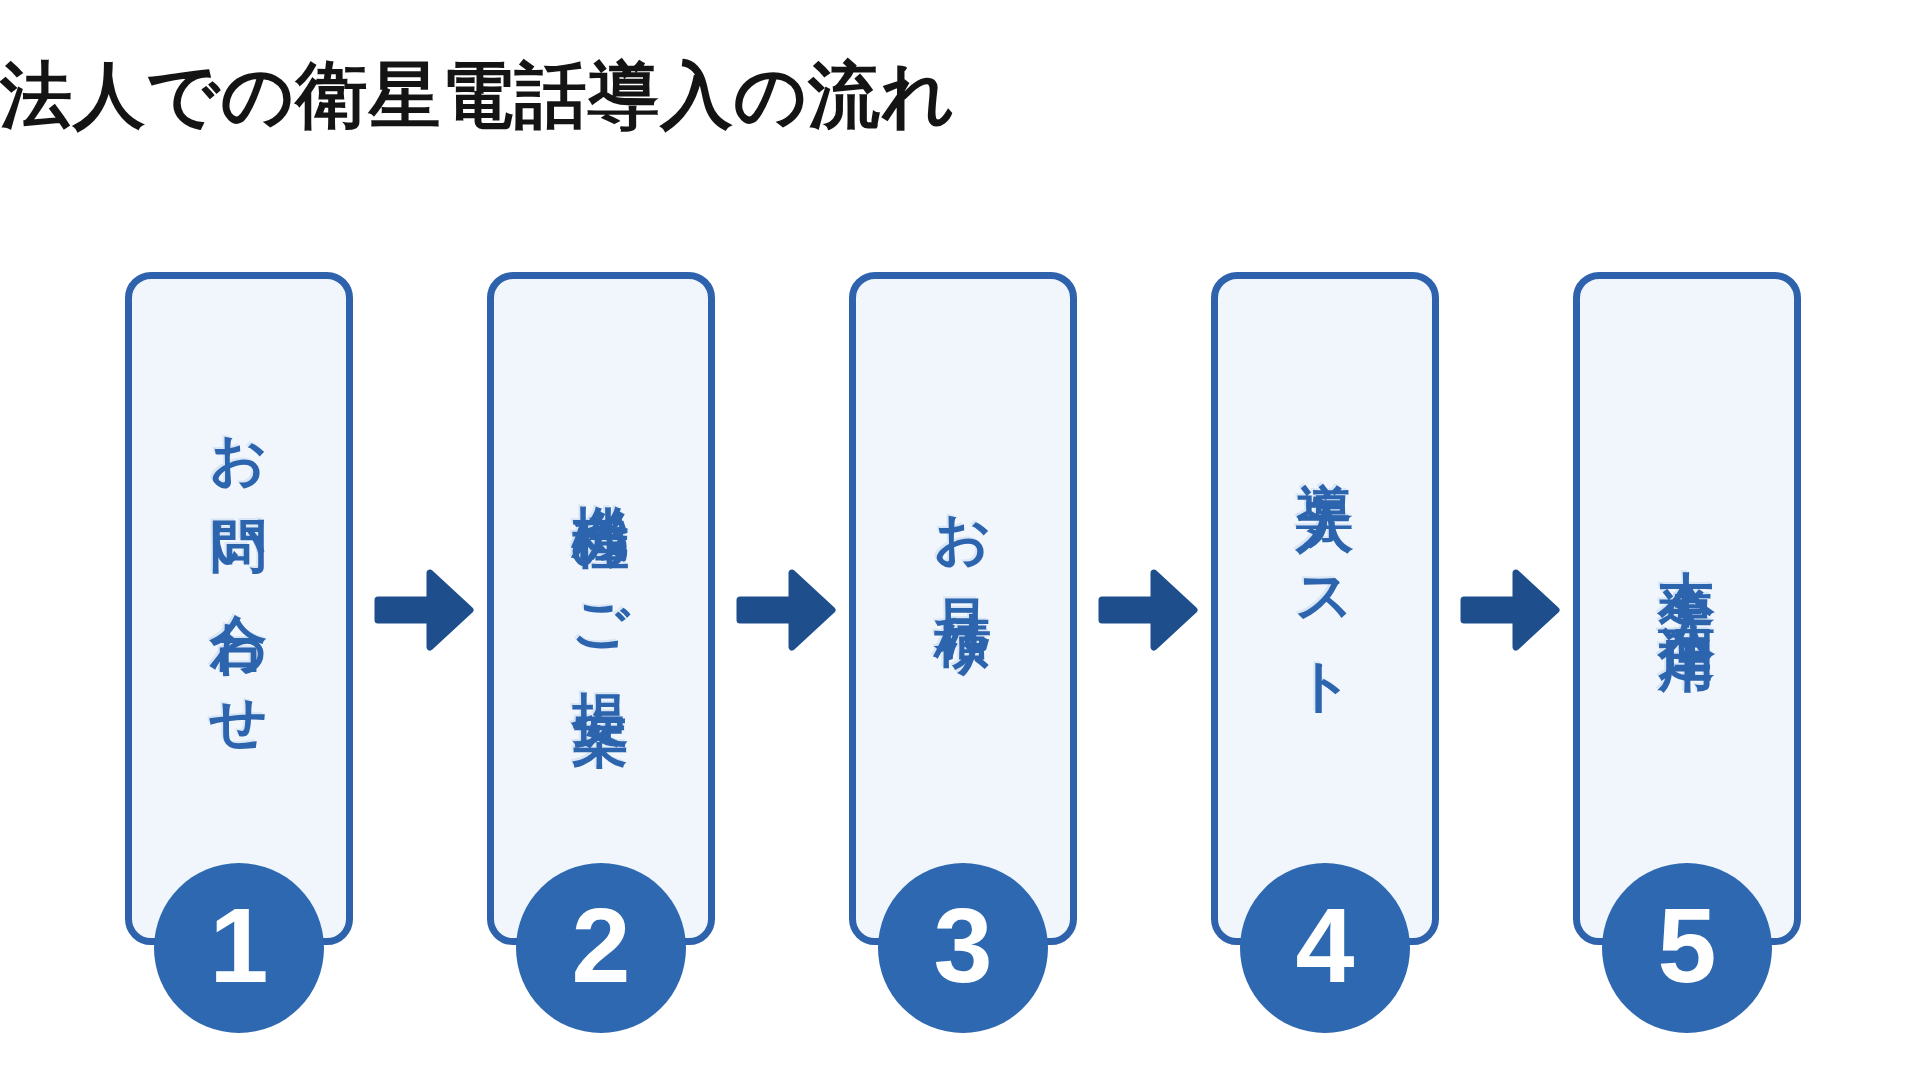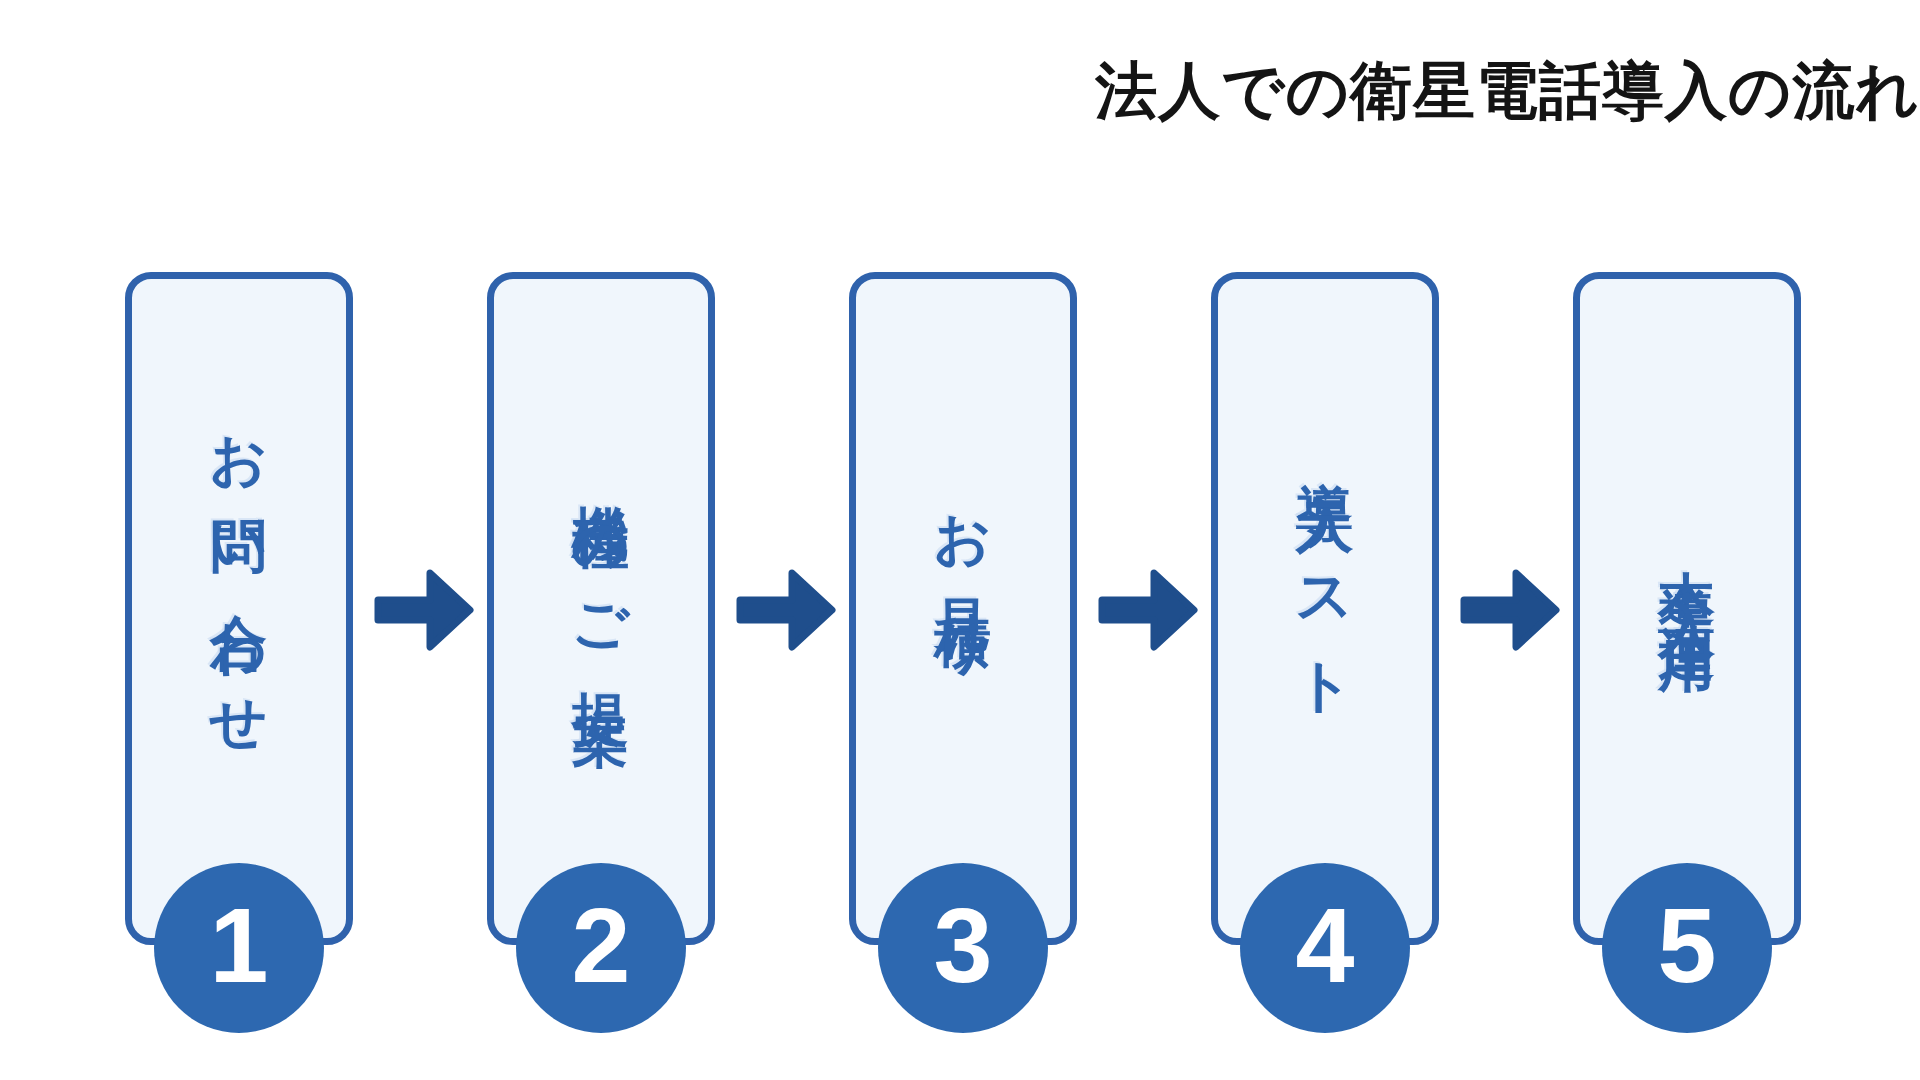--- a/index.html
+++ b/index.html
@@ -13,22 +13,22 @@
     height: 1080px;
     background: var(--background, #ffffff);
     font-family: "Liberation Sans", sans-serif;
     overflow: hidden;
   }
   .title {
     position: absolute;
     top: 58px;
     left: 0;
     width: 100%;
-    text-align: right;
-    font-size: 62px;
+    text-align: left;
+    font-size: 72px;
     line-height: 1.05;
     font-weight: 900;
     letter-spacing: 1px;
     color: var(--title-text, #141414);
   }
   .step-box {
     position: absolute;
     top: 272px;
     width: 228px;
     height: 673px;

